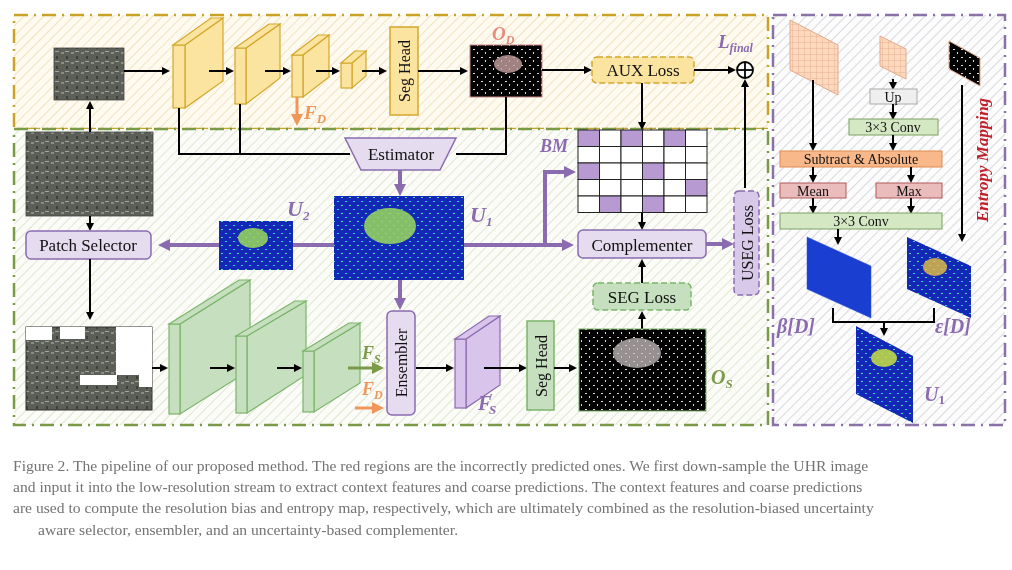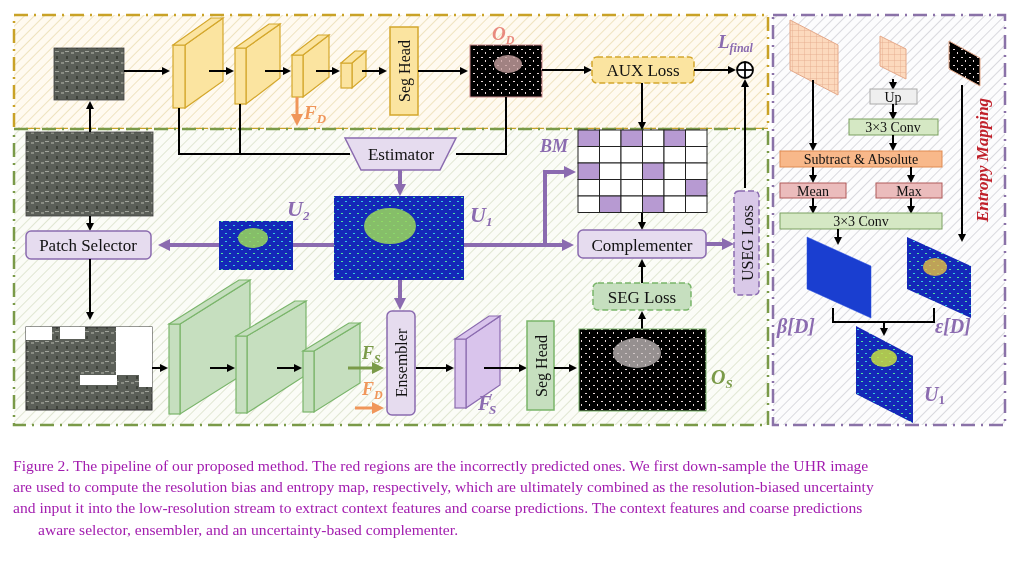--- a/index.html
+++ b/index.html
@@ -1,18 +1,18 @@
 <!DOCTYPE html>
 <html><head>
 <meta charset="utf-8">
 <style>
   html, body { margin:0; padding:0; background:#ffffff; }
   body { width:1012px; height:570px; position:relative; overflow:hidden; font-family:"Liberation Serif", "DejaVu Serif", serif; }
   #fig { position:absolute; left:0; top:0; width:1012px; height:440px; }
-  .caption { position:absolute; left:13px; top:455px; width:990px; font-size:15.6px; line-height:21.2px; color:#a21caf; text-align:justify; }
+  .caption { position:absolute; left:13px; top:455px; width:990px; font-size:15.6px; line-height:21.2px; color:#737373; text-align:justify; }
   .caption span { display:block; }
   .caption .last { text-align:left;margin-left:25px; }
   svg text { font-family:"Liberation Serif", "DejaVu Serif", serif; }
 </style>
 </head>
 <body>
 
 <svg id="fig" width="1012" height="440" viewBox="0 0 1012 440" xmlns="http://www.w3.org/2000/svg">
   <defs>
     <pattern id="hatchY" width="7" height="7" patternUnits="userSpaceOnUse" patternTransform="rotate(45)">
@@ -296,16 +296,16 @@
   <text x="777" y="333" fill="#8b6bb0" font-size="20" font-style="italic" font-weight="bold">β[D]</text>
   <text x="935" y="333" fill="#8b6bb0" font-size="20" font-style="italic" font-weight="bold">ε[D]</text>
 
   <polygon points="856,326 913,356 913,423 856,394" fill="url(#umap)"></polygon>
   <ellipse cx="884" cy="358" rx="13" ry="9" fill="#c8e040" opacity="0.85"></ellipse>
   <text x="924" y="401" fill="#8b6bb0" font-size="20" font-style="italic" font-weight="bold"><tspan>U</tspan><tspan dy="3" font-size="13" font-style="normal">1</tspan></text>
 </svg>
 
 <div class="caption">
   <span>Figure 2. The pipeline of our proposed method. The red regions are the incorrectly predicted ones. We first down-sample the UHR image</span>
+  <span>and input it into the low-resolution stream to extract context features and coarse predictions. The context features and coarse predictions</span>
   <span>are used to compute the resolution bias and entropy map, respectively, which are ultimately combined as the resolution-biased uncertainty</span>
-  <span>and input it into the low-resolution stream to extract context features and coarse predictions. The context features and coarse predictions</span>
   <span class="last">aware selector, ensembler, and an uncertainty-based complementer.</span>
 </div>
 
 </body></html>

